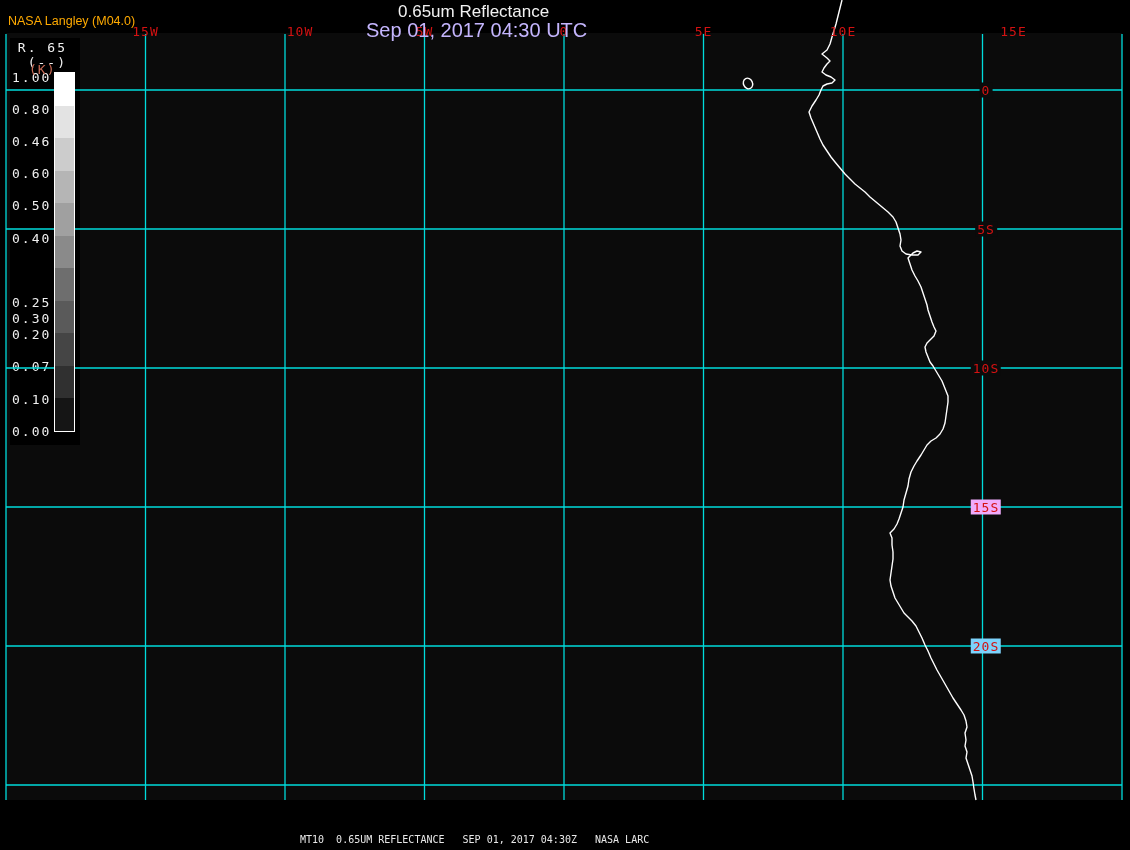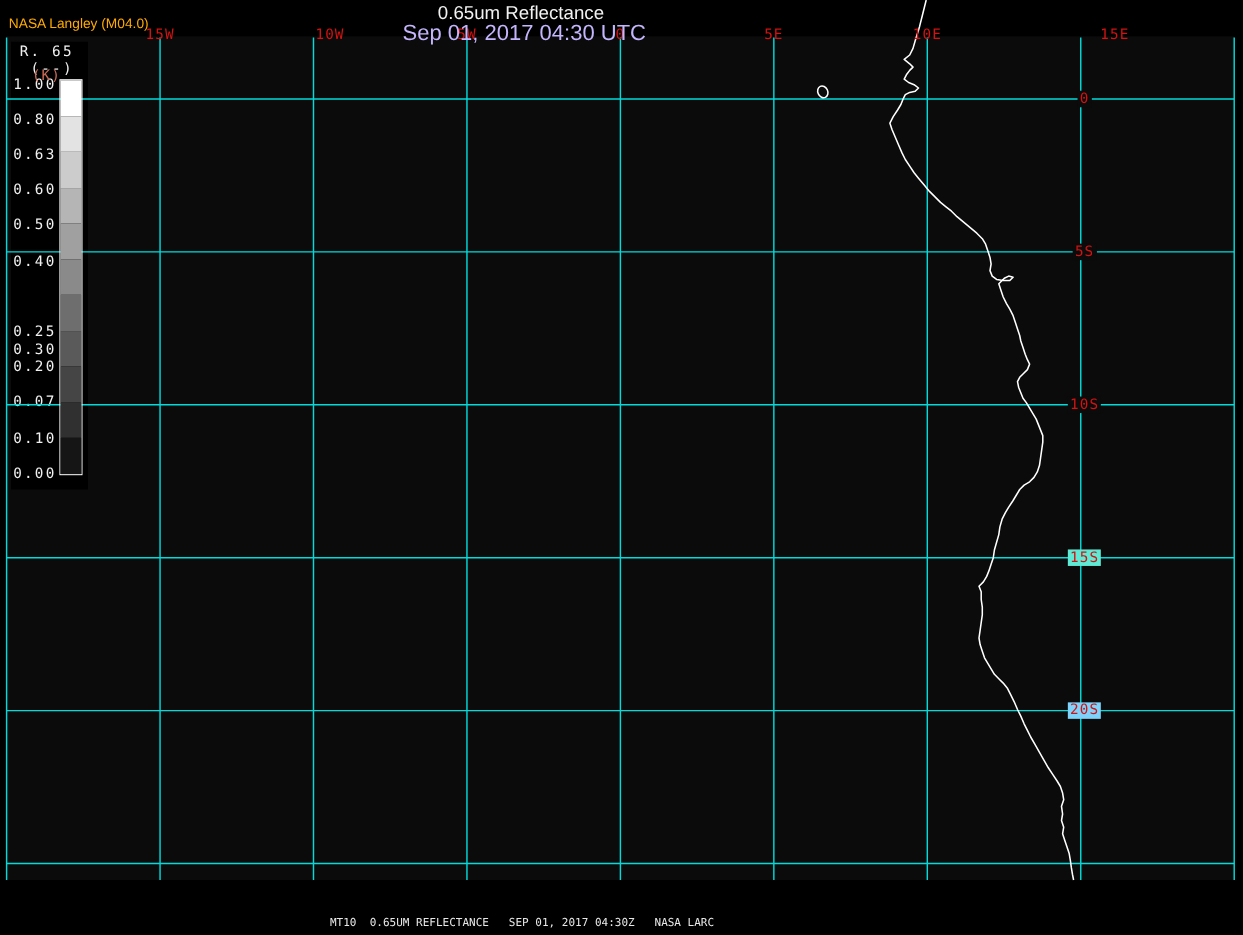--- a/index.html
+++ b/index.html
@@ -49,21 +49,21 @@
 </style>
 </head>
 <body style="background: rgb(0, 0, 0);">
 
 <div class="abs" id="map-bg" style="background: rgb(11, 11, 11);"></div>
 <div class="abs" id="cbar-panel"></div>
 
 <div class="abs" id="cbar-ticks">
     <span style="top: 76.5px;">1.00</span>
     <span style="top: 108.7px;">0.80</span>
-    <span style="top: 140.9px;">0.63</span>
+    <span style="top: 140.9px;">0.46</span>
     <span style="top: 173.1px;">0.60</span>
     <span style="top: 205.3px;">0.50</span>
     <span style="top: 237.5px;">0.40</span>
     <span style="top: 269.7px; margin-top: 48px;">0.30</span>
     <span style="top: 301.9px;">0.25</span>
     <span style="top: 334.1px;">0.20</span>
     <span style="top: 366.3px;">0.07</span>
     <span style="top: 398.5px;">0.10</span>
     <span style="top: 430.7px;">0.00</span>
   </div>
@@ -94,21 +94,21 @@
     <span class="lon-label" style="left: 424.5px; top: 24px; color: rgb(212, 18, 18);">5W</span>
     <span class="lon-label" style="left: 564px; top: 24px; color: rgb(212, 18, 18);">0</span>
     <span class="lon-label" style="left: 703.5px; top: 24px; color: rgb(212, 18, 18);">5E</span>
     <span class="lon-label" style="left: 843px; top: 24px; color: rgb(212, 18, 18);">10E</span>
     <span class="lon-label" style="left: 982.5px; top: 24px; color: rgb(212, 18, 18); margin-left: 31px;">15E</span>
   </div>
 <div class="abs" id="lat-labels">
     <span class="lat-label" style="left: 986px; top: 90px; color: rgb(212, 18, 18); background: rgb(11, 11, 11);">0</span>
     <span class="lat-label" style="left: 986px; top: 229px; color: rgb(212, 18, 18); background: rgb(11, 11, 11);">5S</span>
     <span class="lat-label" style="left: 986px; top: 368px; color: rgb(212, 18, 18); background: rgb(11, 11, 11);">10S</span>
-    <span class="lat-label" style="left: 986px; top: 507px; color: rgb(212, 18, 18); background: #5eead4;">15S</span>
+    <span class="lat-label" style="left: 986px; top: 507px; color: rgb(212, 18, 18); background: #f0abfc;">15S</span>
     <span class="lat-label" style="left: 986px; top: 646px; color: rgb(212, 18, 18); background: #7dd3fc;">20S</span>
   </div>
 
 <div class="abs" id="cbar-head1">R. 65</div>
 <div class="abs" id="cbar-head2">(--)</div>
 <div class="abs" id="cbar-head3" style="color: rgb(201, 106, 85);">(K)</div>
 <div class="abs" id="cbar-swatch">
     <div style="height: 32.5455px; background: rgb(255, 255, 255);"></div>
     <div style="height: 32.5455px; background: rgb(227, 227, 227);"></div>
     <div style="height: 32.5455px; background: rgb(204, 204, 204);"></div>

